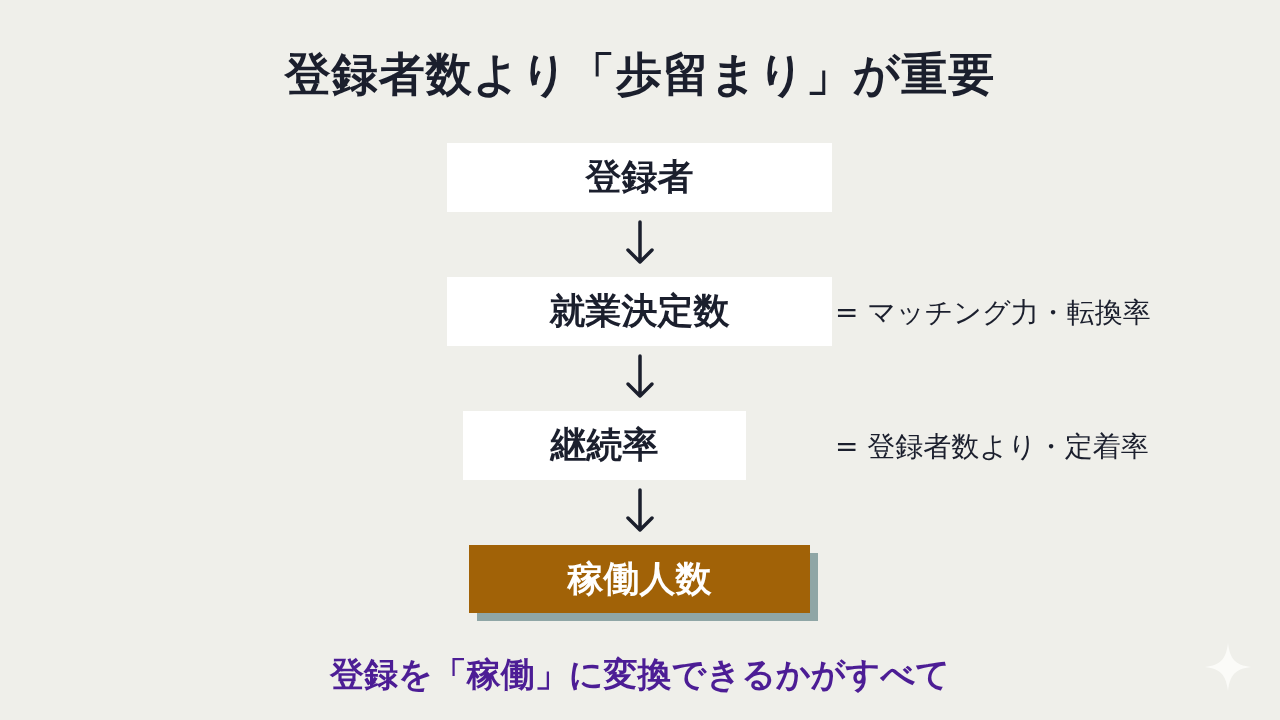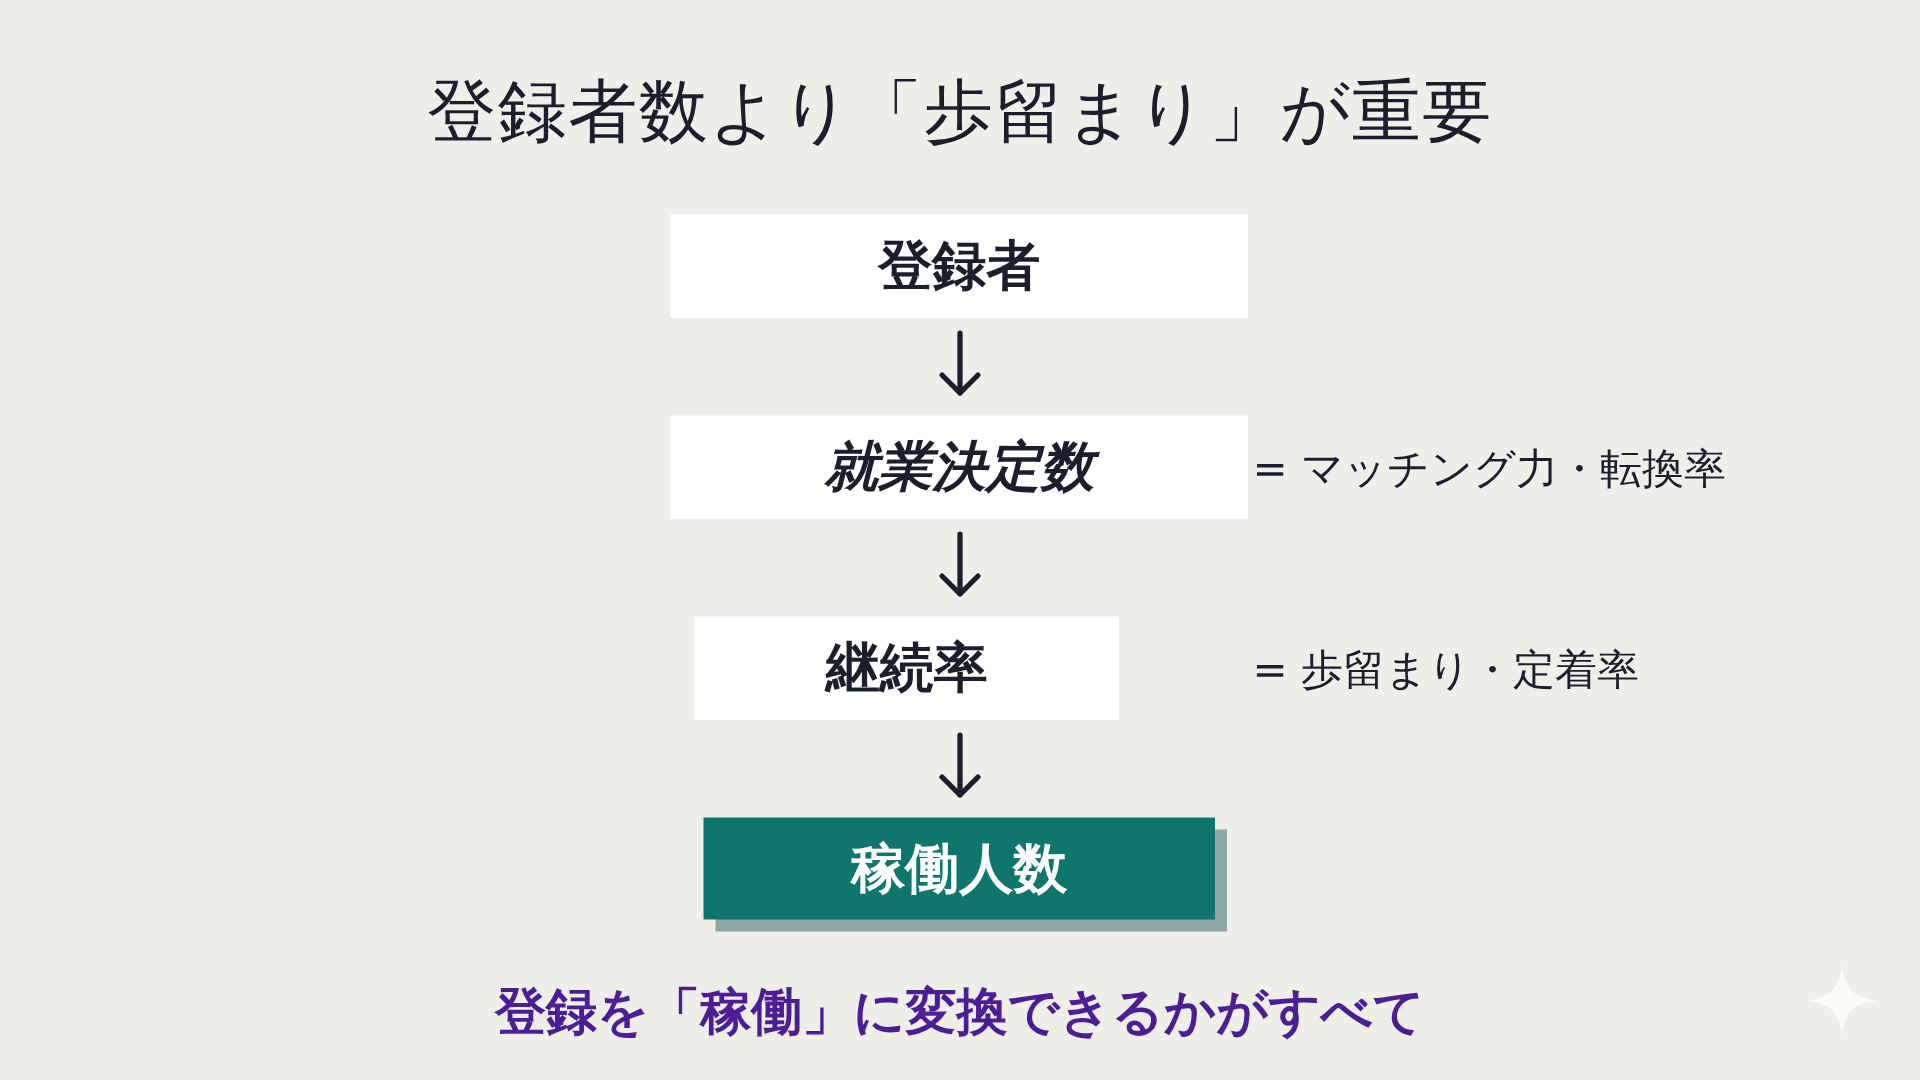--- a/index.html
+++ b/index.html
@@ -4,37 +4,37 @@
 <style>
   html, body { margin:0; padding:0; }
   body {
     width:1280px; height:720px; overflow:hidden; position:relative;
     background:#efefea;
     font-family:"DejaVu Sans", "Liberation Sans", sans-serif;
     color:#1a1e2c;
   }
   .title {
     position:absolute; left:0; top:44px; width:1280px; text-align:center;
-    font-size:46px; font-weight:normal; letter-spacing:1px; color:#1b1f2d;
+    font-size:46px; font-weight:bold; letter-spacing:1px; color:#1b1f2d;
   }
   .box {
     position:absolute; background:#ffffff;
     display:flex; align-items:center; justify-content:center;
     font-size:36px; font-weight:bold; color:#1b1f2d;
   }
   .b1 { left:447px; top:143px; width:385px; height:69px; }
-  .b2 { left:447px; top:277px; width:385px; height:69px;font-style:italic; }
+  .b2 { left:447px; top:277px; width:385px; height:69px; }
   .b3 { left:463px; top:411px; width:283px; height:69px; }
   .shadow {
     position:absolute; left:477px; top:553px; width:341px; height:68px;
     background:#8fa6a6;
   }
   .b4 {
     left:469px; top:545px; width:341px; height:68px;
-    background:#0f766e; color:#ffffff;
+    background:#a16207; color:#ffffff;
   }
   .arrow {
     position:absolute; width:40px; height:46px;
   }
   .a1 { left:620px; top:220px; }
   .a2 { left:620px; top:354px; }
   .a3 { left:620px; top:488px; }
   .note {
     position:absolute; font-size:28px; font-weight:normal; color:#1b1f2d;
     white-space:nowrap;
@@ -65,21 +65,21 @@
 </div>
 <div class="note n1">= マッチング力・転換率</div>
 
 <svg class="arrow a2" viewBox="0 0 40 46">
   <path d="M20 2 V42 M8 30 L20 42 L32 30" stroke="#1b1f2d" stroke-width="3.5" fill="none" stroke-linecap="round" stroke-linejoin="round"></path>
 </svg>
 
 <div class="box b3">
   <span>継続率</span>
 </div>
-<div class="note n2">= 歩留まり・定着率</div>
+<div class="note n2">= 登録者数より・定着率</div>
 
 <svg class="arrow a3" viewBox="0 0 40 46">
   <path d="M20 2 V42 M8 30 L20 42 L32 30" stroke="#1b1f2d" stroke-width="3.5" fill="none" stroke-linecap="round" stroke-linejoin="round"></path>
 </svg>
 
 <div class="shadow"></div>
 <div class="box b4">
   <span>稼働人数</span>
 </div>
 

